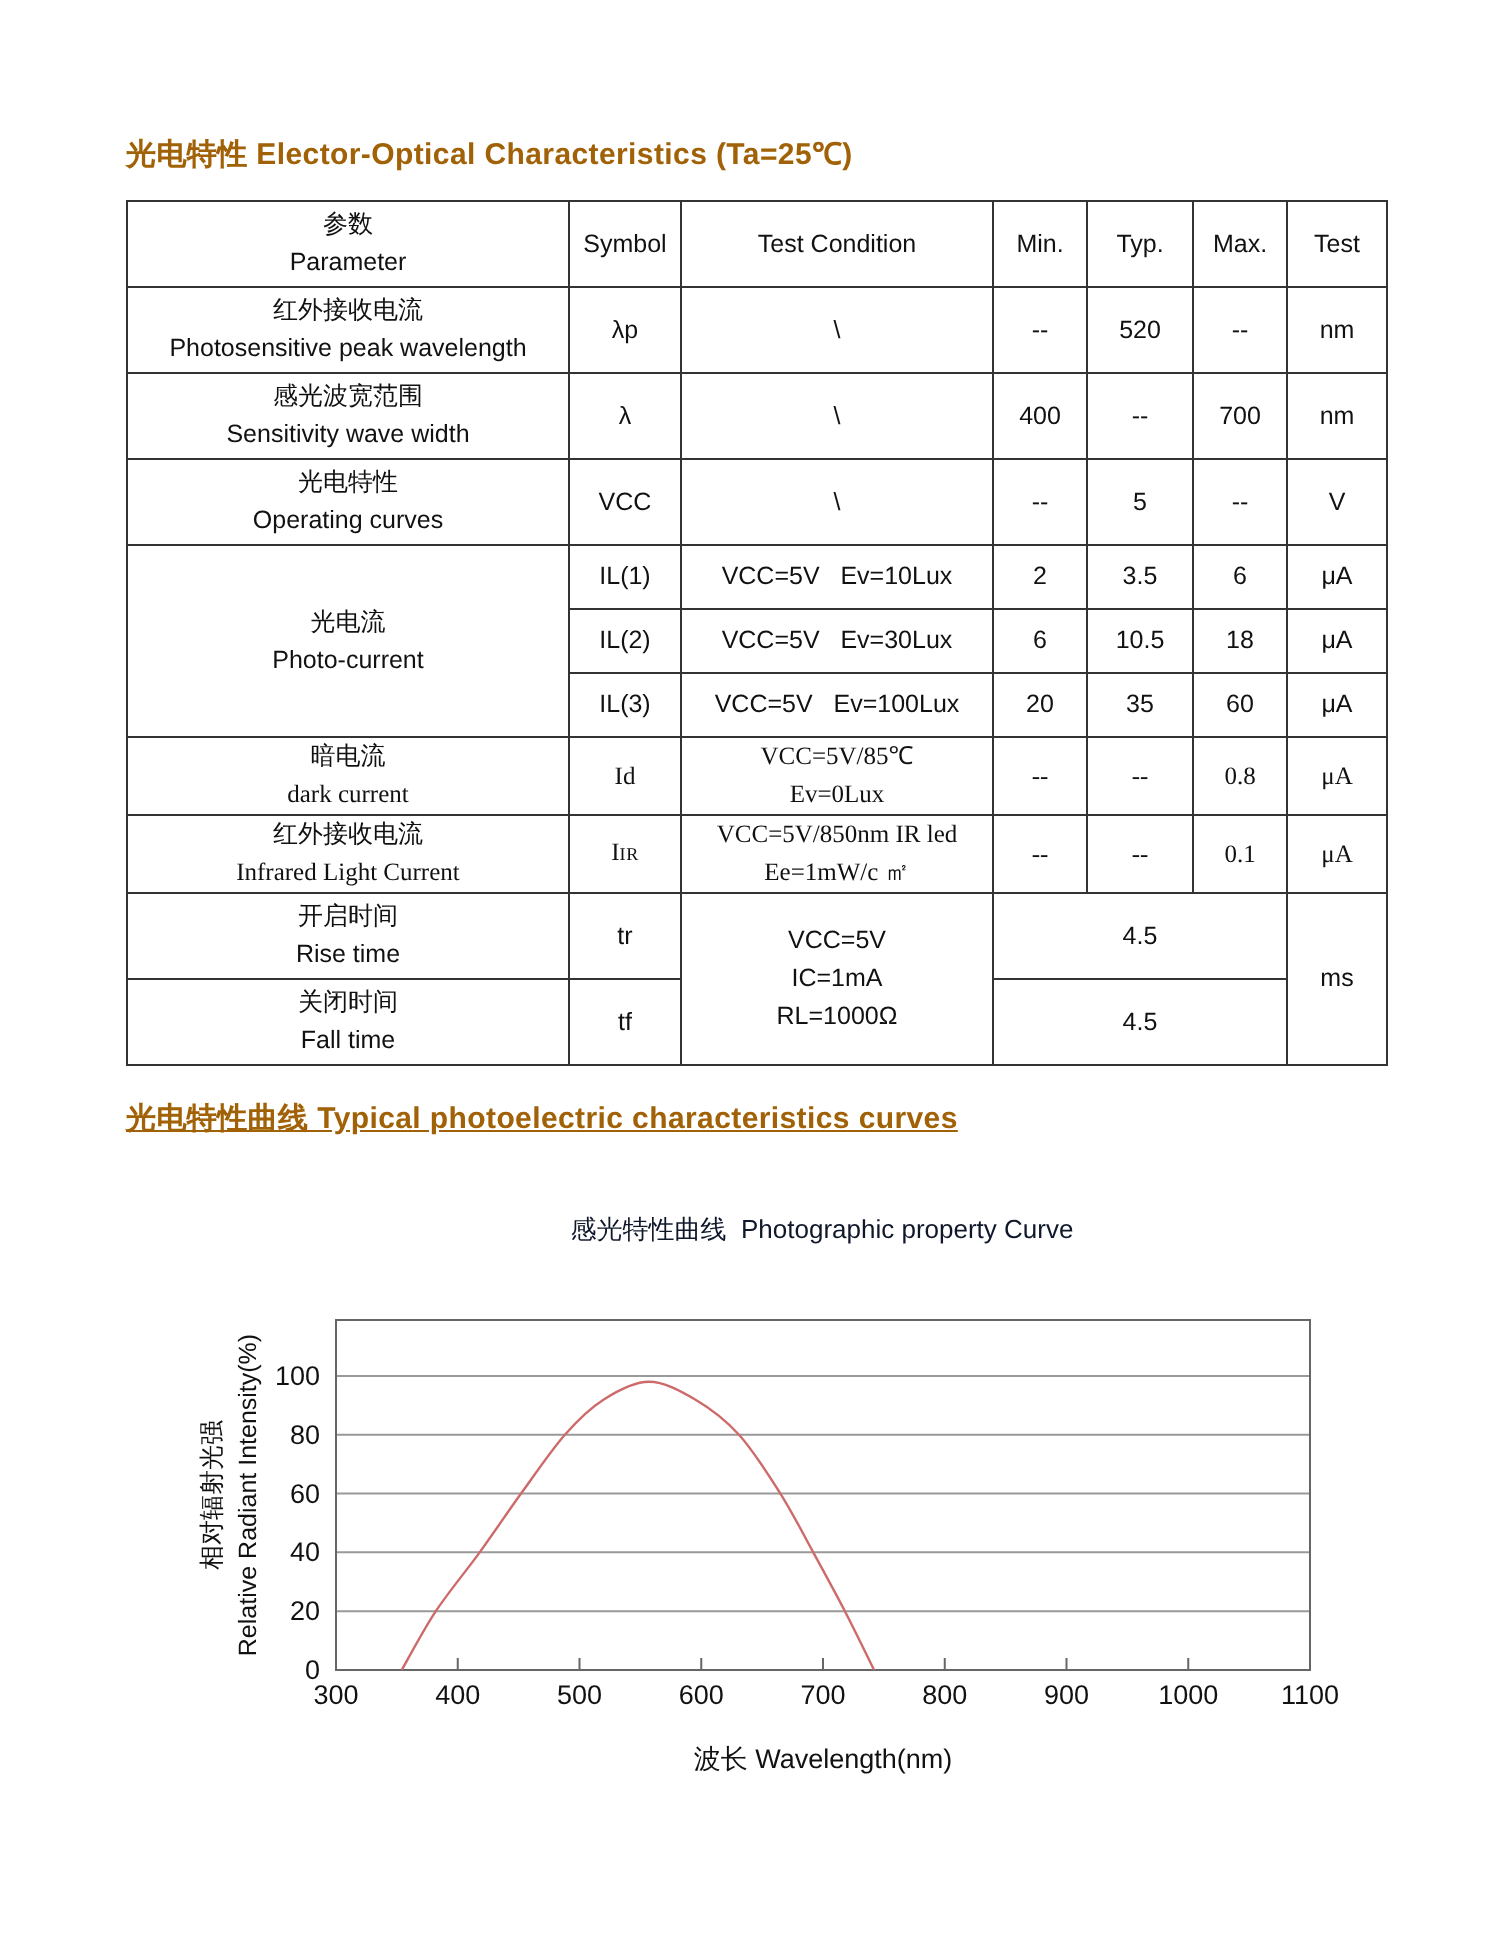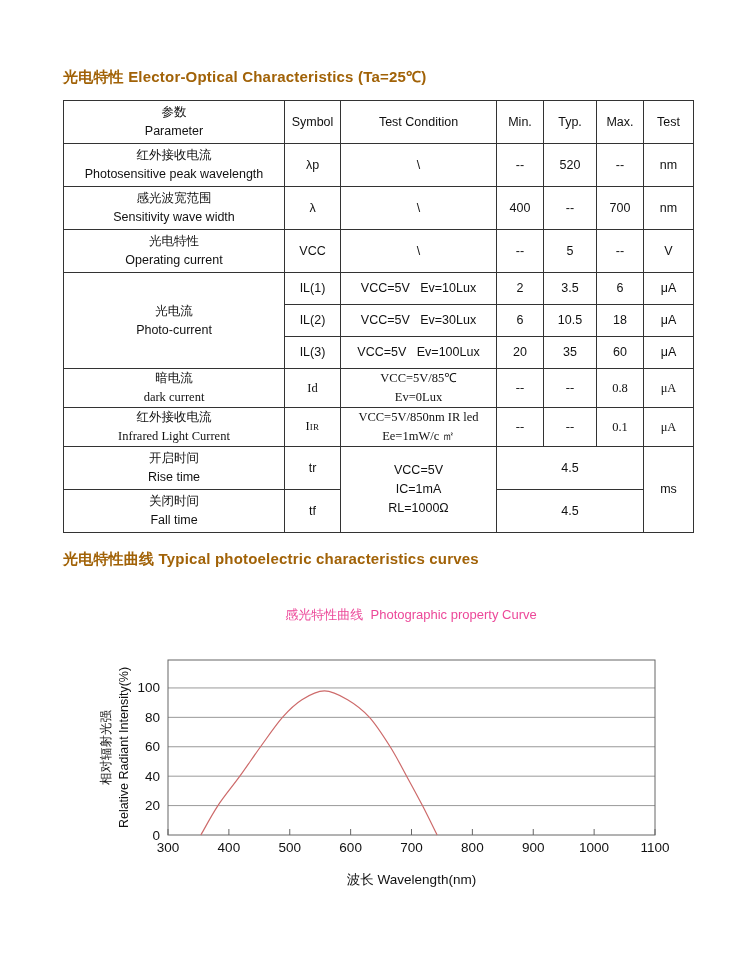--- a/index.html
+++ b/index.html
@@ -9,42 +9,42 @@
     color:#111;
     overflow:hidden;
   }
   .page { width:750px; height:970px; position:relative; }
 
   .sec-title {
     margin:66px 0 0 63px;
     font-size:15px; font-weight:bold; color:#a16207;
     letter-spacing:0.2px;
   }
-  .sec-title2 { margin:17px 0 0 63px; }
+  .sec-title2 { margin:17px 0 0 63px;text-decoration:underline; }
 
   table.eo {
     border-collapse:collapse; table-layout:fixed;
     width:630px; margin:13px 0 0 63px;
   }
   table.eo td, table.eo th {
     border:1px solid #333;
     text-align:center; vertical-align:middle;
     font-size:12.5px; font-weight:normal; color:#111;
     padding:0; line-height:19px;
   }
   tr.h2r  { height:43px;margin-top:46px; }
   tr.h1r  { height:32px; }
   tr.h2rb { height:31px;font-family:Liberation Serif, serif; }
   .cond { white-space:pre-wrap; }
   .subsym { font-size:9px; letter-spacing:0.3px; }
 
   .chart-wrap { margin-top:37px; }
   .chart-title {
     width:548px; margin-left:85px; padding-left:52px;
-    text-align:center; font-size:13px; color:#ec4899;
+    text-align:center; font-size:13px; color:#0f172a;
     white-space:pre-wrap;
   }
   svg.spectral { display:block; margin:28px 0 0 85px; }
   svg.spectral text { font-family:"Liberation Sans", sans-serif; fill:#111; }
 </style>
 </head>
 <body>
 
 <div class="page">
 
@@ -96,21 +96,21 @@
       <td class="cond">\</td>
       <td>400</td>
       <td>--</td>
       <td>700</td>
       <td>nm</td>
     </tr>
 
     <tr class="h2r">
       <td>
         <div>光电特性</div>
-        <div>Operating current</div>
+        <div>Operating curves</div>
       </td>
       <td>VCC</td>
       <td class="cond">\</td>
       <td>--</td>
       <td>5</td>
       <td>--</td>
       <td>V</td>
     </tr>
 
     <tr class="h1r">

